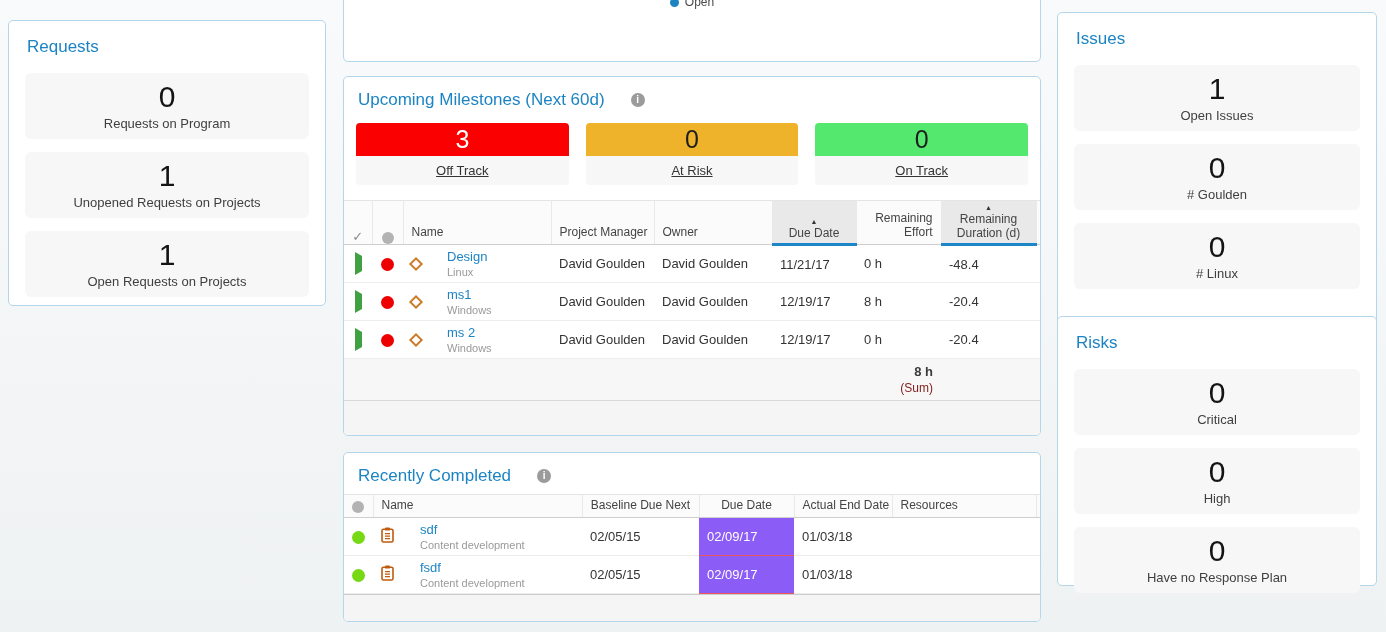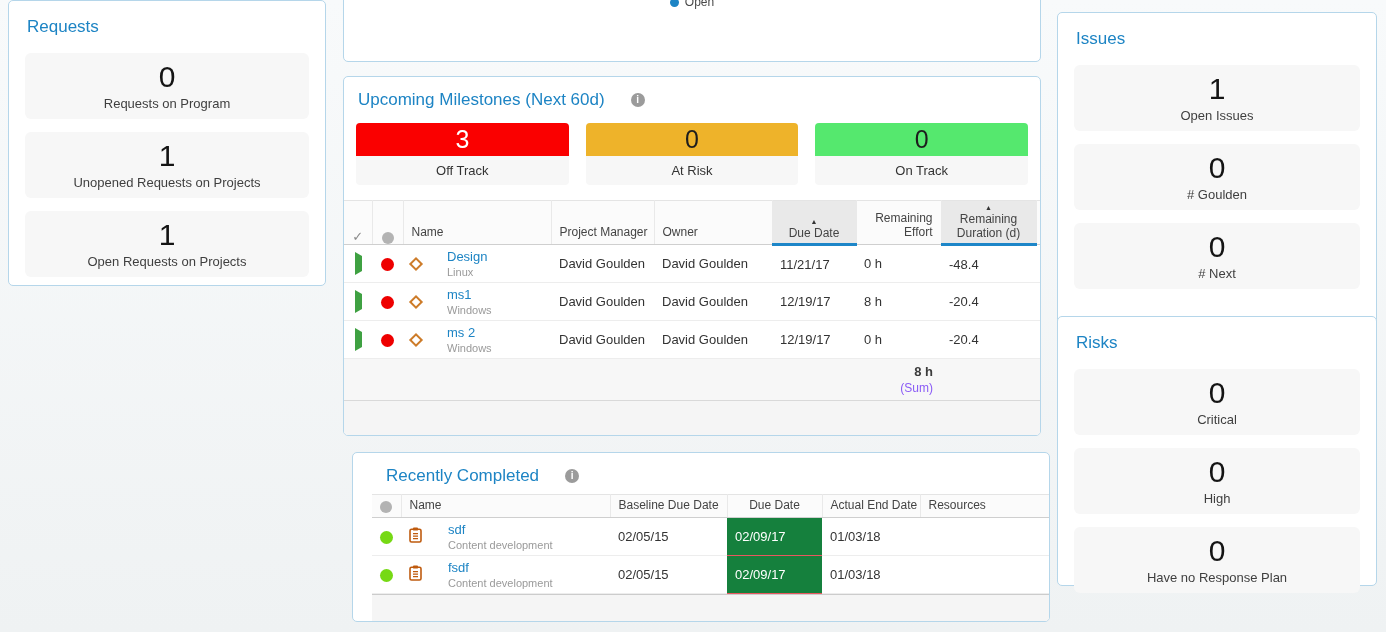--- a/index.html
+++ b/index.html
@@ -26,43 +26,43 @@
   .stat-panel { padding:14px 16px; }
   .panel-title { font-size:17px; font-weight:400; color:#1d84c4; margin:2px 0 16px 2px; }
   .stat-box {
     background:#f7f7f7; border-radius:6px; height:66px; margin-bottom:13px;
     display:flex; flex-direction:column; align-items:center; justify-content:center;
   }
   .stat-box:last-child { margin-bottom:0; }
   .stat-value { font-size:30px; font-weight:300; color:#141414; line-height:1.05; }
   .stat-label { font-size:13px; color:#3f3f3f; margin-top:3px; }
   
-  .requests  { left:8px;    top:0;  width:318px; height:286px; }
+  .requests  { left:8px;    top:20px;  width:318px; height:286px; }
   .top-chart { left:343px;  top:-58px; width:698px; height:120px; overflow:hidden; }
   .milestones{ left:343px;  top:76px;  width:698px; height:360px; overflow:hidden; }
-  .completed { left:352px;  top:452px; width:698px; height:170px; overflow:hidden;padding-left:19px; }
+  .completed { left:343px;  top:452px; width:698px; height:170px; overflow:hidden; }
   .issues    { left:1057px; top:12px;  width:320px; height:316px; }
   .risks     { left:1057px; top:316px; width:320px; height:270px; }
   
   .top-chart .legend-wrap { display:flex; justify-content:center; margin-top:52px; }
   .legend-item { display:flex; align-items:center; gap:6px; font-size:12px; color:#4a4a4a; }
   .legend-dot { width:9px; height:9px; border-radius:50%; background:#1d84c4; display:inline-block; }
   
   .title-row { display:flex; align-items:center; gap:26px; padding:13px 14px 11px 14px; }
   .title-row h2 { font-size:17px; font-weight:400; color:#1d84c4; }
   .info-icon {
     width:14px; height:14px; border-radius:50%; background:#9b9b9b; color:#fff;
     font-size:10px; font-weight:700; display:inline-flex; align-items:center; justify-content:center;
     line-height:1; cursor:default;
   }
   
   .summary-row { display:flex; gap:17px; padding:2px 12px 15px 12px; }
   .summary-box { flex:1; background:#f7f7f7; border-radius:4px; overflow:hidden; }
   .summary-bar { height:33px; display:flex; align-items:center; justify-content:center; font-size:25px; }
-  .summary-label { height:29px; display:flex; align-items:center; justify-content:center; font-size:13px; color:#333; }
+  .summary-label { height:29px; display:flex; align-items:center; justify-content:center; font-size:13px; color:#333;text-decoration:underline; }
   
   table { width:100%; border-collapse:collapse; table-layout:fixed; font-size:13px; color:#333; }
   th {
     font-weight:400; font-size:12px; color:#444; background:#fbfbfb;
     border-top:1px solid #e4e4e4; border-bottom:1px solid #cfcfcf; border-right:1px solid #e9e9e9;
     vertical-align:bottom; padding:3px 8px 5px 8px; text-align:left; overflow:hidden; white-space:nowrap;
   }
   th:last-child { border-right:none; }
   th.sorted { background:#e9e9e9; border-bottom:3px solid #1d86c8; padding-bottom:3px; }
   .sort-arrow { display:block; font-size:7px; color:#333; text-align:center; line-height:8px; }
@@ -85,23 +85,23 @@
   .dot-red   { width:13px; height:13px; background:#ee0000; }
   .dot-gray  { width:12px; height:12px; background:#b3b3b3; }
   .dot-green { width:13px; height:13px; background:#76d914; }
   .check-glyph { color:#8a8a8a; font-size:13px; }
   .milestone-diamond {
     width:10px; height:10px; border:2px solid #cd7c2a; transform:rotate(45deg);
     display:inline-block; flex:0 0 auto;
   }
   .sum-row td { background:#f7f7f7; height:42px; border-bottom:1px solid #d9d9d9; }
   .sum-value { font-weight:700; font-size:13px; color:#3c3c3c; text-align:right; }
-  .sum-label { font-size:12px; color:#8b5cf6; text-align:right; margin-top:2px; }
+  .sum-label { font-size:12px; color:#7f1d1d; text-align:right; margin-top:2px; }
   .table-footer { background:#f5f5f5; height:100%; }
-  .overdue { background:#15803d; color:#ffffff; border-bottom:1px solid #e8575f; }
+  .overdue { background:#8b5cf6; color:#ffffff; border-bottom:1px solid #e8575f; }
   .clipboard-icon { display:inline-block; flex:0 0 auto; }
 </style>
 </head>
 <body>
 
 <div class="page">
 
   <section class="card requests stat-panel">
     <h2 class="panel-title">Requests</h2>
     <div class="stat-box">
@@ -278,21 +278,21 @@
           <col style="width:117px">
           <col style="width:95px">
         <col style="width:98px">
           <col style="width:144px">
           <col style="width:4px">
       </colgroup>
       <thead>
         <tr>
           <th class="mini-col" style="padding-bottom:4px;"><span class="dot dot-gray"></span></th>
           <th style="height:22px;">Name</th>
-          <th class="th-center">Baseline Due Date</th>
+          <th class="th-center">Baseline Due Next</th>
           <th class="th-center">Due Date</th>
           <th class="th-center">Actual End Date</th>
           <th>Resources</th>
           <th class="mini-col"></th>
         </tr>
       </thead>
       <tbody>
         <tr>
           <td class="mini-col"><span class="dot dot-green"></span></td>
           <td>
@@ -349,21 +349,21 @@
     <div class="stat-box">
       <div class="stat-value">1</div>
       <div class="stat-label">Open Issues</div>
     </div>
     <div class="stat-box">
       <div class="stat-value">0</div>
       <div class="stat-label"># Goulden</div>
     </div>
     <div class="stat-box">
       <div class="stat-value">0</div>
-      <div class="stat-label"># Next</div>
+      <div class="stat-label"># Linux</div>
     </div>
   </section>
 
   <section class="card risks stat-panel">
     <h2 class="panel-title">Risks</h2>
     <div class="stat-box">
       <div class="stat-value">0</div>
       <div class="stat-label">Critical</div>
     </div>
     <div class="stat-box">

